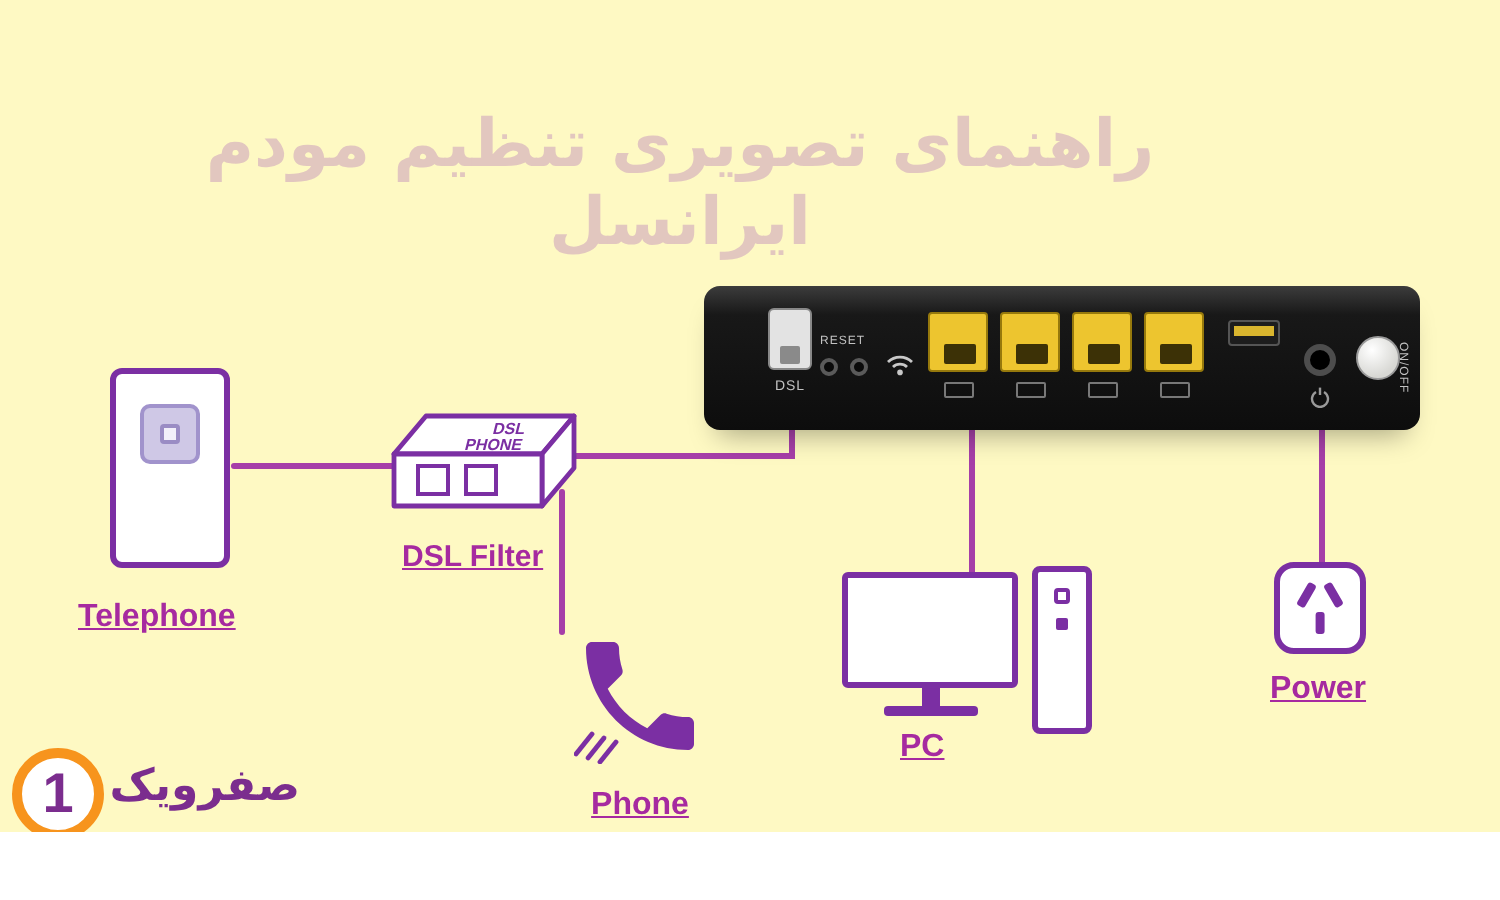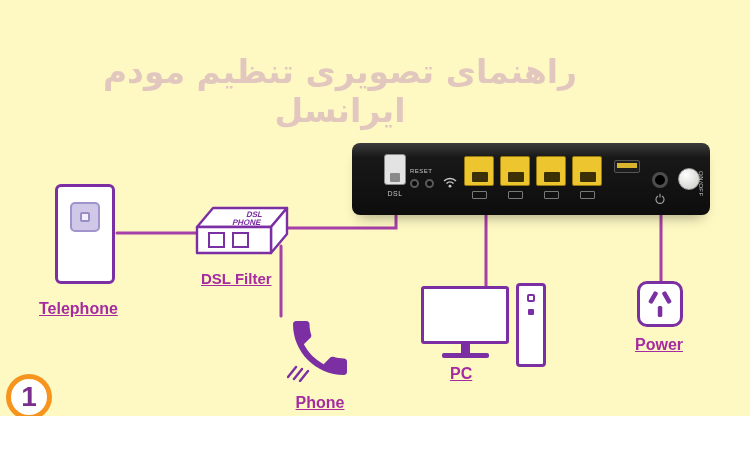--- a/index.html
+++ b/index.html
@@ -201,15 +201,16 @@
       <rect x="24.5" y="7" width="4.5" height="13" rx="1.5" transform="rotate(-30 26.7 13.5)"></rect>
       <rect x="17.8" y="22" width="4.5" height="11" rx="1.5"></rect>
     </svg>
   </div>
   <div class="label" style="left:635px;top:336px;width:50px;text-align:left;">Power</div>
 
   <div class="logo">
     <div class="logo-ring">
       <span class="logo-one">1</span>
     </div>
+    <div class="logo-brand">صفرویک</div>
   </div>
 
 </div>
 
 </body></html>

